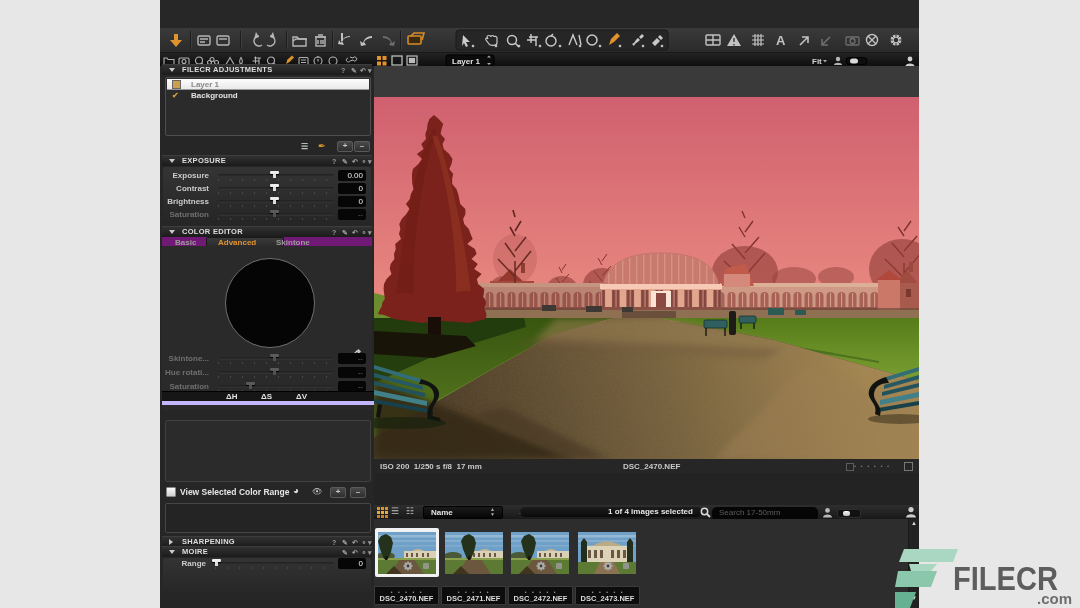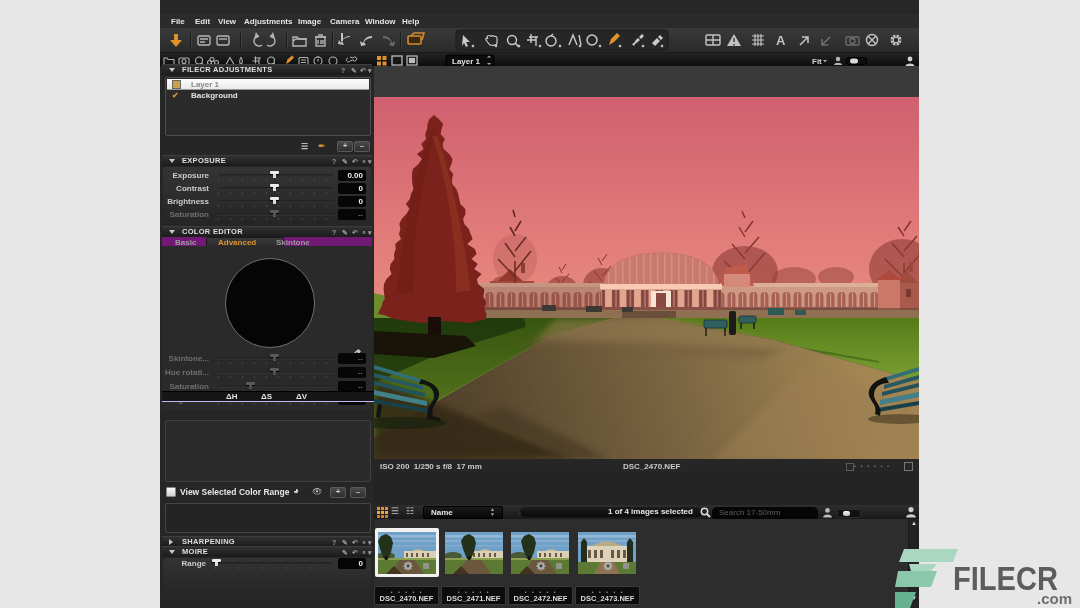--- a/index.html
+++ b/index.html
@@ -20,39 +20,29 @@
 .tri2{position:absolute;left:7px;top:2px;width:0;height:0;border-top:3px solid transparent;border-bottom:3px solid transparent;border-left:4px solid #c9c9c9}
 .hico{position:absolute;top:1px;color:#989898;font-size:7px;font-weight:bold}
 .srow{position:absolute;left:0;height:13px;width:214px}
 .slbl{position:absolute;right:165px;top:1px;color:#cbcbcb;font-weight:bold;font-size:8px;white-space:nowrap}
 .slbl.dim{color:#6f6f6f}
 .track{position:absolute;left:58px;top:4px;width:116px;height:3px;background:linear-gradient(#202020,#343434);border-radius:2px}
 .ticks{position:absolute;left:58px;top:9px;width:116px;height:2px;background-image:repeating-linear-gradient(90deg,#484848 0 1px,transparent 1px 12px)}
 .knob{position:absolute;top:1px;width:9px;height:3px;background:#ededed;border-radius:1px;box-shadow:0 1px 1px #000}
 .knob:after{content:"";position:absolute;left:3px;top:3px;width:3px;height:4px;background:#dcdcdc}
 .knob.dim{background:#5a5a5a}.knob.dim:after{background:#505050}
-.vbox{position:absolute;right:8px;top:0;width:25px;height:11px;background:#060606;border-radius:2px;color:#efefef;font-weight:bold;font-size:8px;text-align:right;line-height:11px;padding-right:3px}
+.vbox{position:absolute;right:8px;top:0;width:25px;height:11px;background:#060606;border-radius:2px;color:#efefef;font-weight:normal;font-size:8px;text-align:right;line-height:11px;padding-right:3px}
 .vbox.dim{color:#5f5f5f}
 .pbox{position:absolute;left:5px;width:204px;background:#2e2e2e;border:1px solid #4e4e4e;border-radius:2px}
 .btn{position:absolute;width:14px;height:9px;background:linear-gradient(#4a4a4a,#2e2e2e);border:1px solid #5a5a5a;border-radius:2px;color:#ccc;font-size:8px;font-weight:bold;text-align:center;line-height:8px}
 .thlabel{position:absolute;top:67px;height:17px;background:#0d0d0d;border:1px solid #3a3a3a;border-radius:1px;color:#dcdcdc;font-size:7.5px;font-weight:bold;text-align:center}
 .tdots{color:#9a9a9a;font-size:5px;line-height:5px;letter-spacing:5.5px;padding-top:3px;padding-left:5px}
 .tname{line-height:8px}
 </style></head><body>
 <div id="win">
-  <div id="menubar">
-    <span class="mtxt abs" style="left:11px;top:3px">File</span>
-    <span class="mtxt abs" style="left:35px;top:3px">Edit</span>
-    <span class="mtxt abs" style="left:58px;top:3px">View</span>
-    <span class="mtxt abs" style="left:84px;top:3px">Adjustments</span>
-    <span class="mtxt abs" style="left:138px;top:3px">Image</span>
-    <span class="mtxt abs" style="left:170px;top:3px">Camera</span>
-    <span class="mtxt abs" style="left:205px;top:3px">Window</span>
-    <span class="mtxt abs" style="left:242px;top:3px">Help</span>
-  </div>
   <div id="toolbar1">
    <svg width="759" height="24" viewBox="0 0 759 24">
     <g stroke="#1d1d1d" stroke-width="1">
           <path d="M30.5,3 v18 M80.5,3 v18 M126.5,3 v18 M172.5,3 v18 M240.5,3 v18"></path>
         </g>
     <g stroke="#3f3f3f" stroke-width="1">
           <path d="M31.5,3 v18 M81.5,3 v18 M127.5,3 v18 M173.5,3 v18 M241.5,3 v18"></path>
         </g>
     <rect x="296" y="2" width="212" height="20" rx="3" fill="#262626" stroke="#1a1a1a"></rect>
     <path d="M18,6 v6 h4 l-6,7 -6,-7 h4 v-6 z" fill="#e0922d"></path>
@@ -295,21 +285,21 @@
         <span class="knob dim" style="left:86px"></span>
         <span class="vbox dim">--</span>
       </div>
     <div class="srow" style="top:328px">
         <span class="slbl dim">Lightness</span>
         <span class="track"></span>
         <span class="ticks"></span>
         <span class="knob dim" style="left:110px"></span>
         <span class="vbox dim">--</span>
       </div>
-    <div class="abs" style="top:325px;left:2px;width:240px;height:9px;background:#161616;border-top:1px solid #000;border-bottom:1px solid #c4b5fd">
+    <div class="abs" style="top:325px;left:2px;width:240px;height:9px;background:#161616;border-top:1px solid #000;border-bottom:4px solid #c4b5fd">
       <span class="abs" style="left:64px;top:0;color:#e3e3e3;font-weight:bold;font-size:8px">ΔH</span>
       <span class="abs" style="left:99px;top:0;color:#e3e3e3;font-weight:bold;font-size:8px">ΔS</span>
       <span class="abs" style="left:134px;top:0;color:#e3e3e3;font-weight:bold;font-size:8px">ΔV</span>
     </div>
     <div class="pbox" style="top:354px;height:60px;background:#2b2b2b;border-color:#404040"></div>
     <div class="abs" style="top:419px;left:0;width:214px;height:15px">
       <span class="abs" style="left:6px;top:2px;width:8px;height:8px;background:linear-gradient(#fafafa,#cfcfcf);border:1px solid #888;border-radius:1px"></span>
       <span class="abs" style="left:20px;top:2px;color:#e5e5e5;font-weight:bold;font-size:8.5px">View Selected Color Range</span>
       <span class="abs" style="left:133px;top:0;color:#d5d5d5;font-size:10px">◕</span>
       <span class="abs" style="left:152px;top:2px;color:#cfcfcf;font-size:8px">👁</span>

